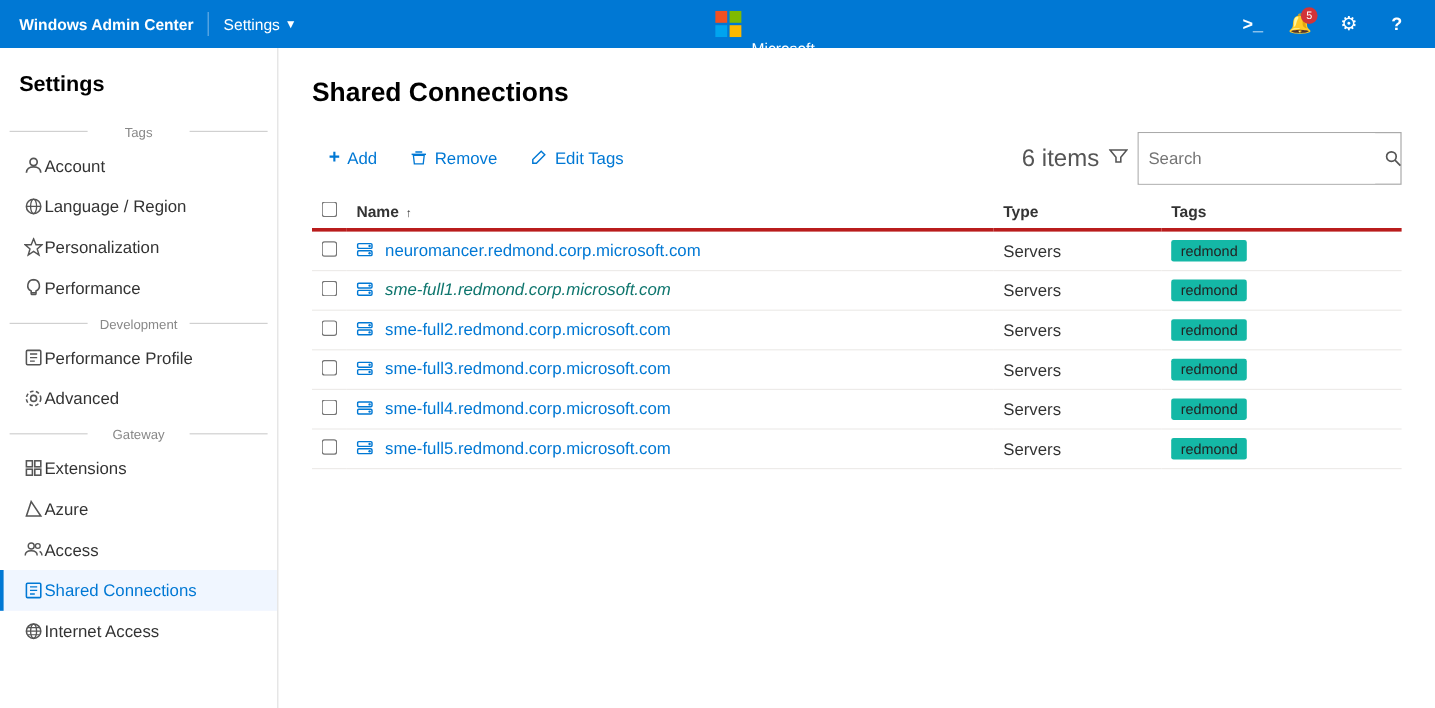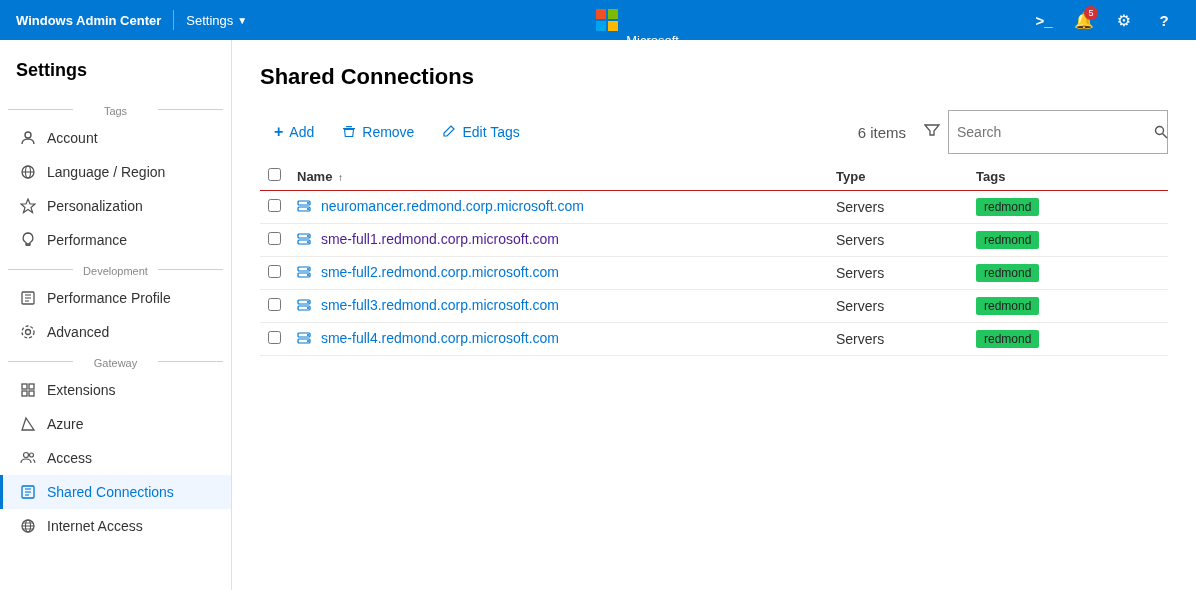--- a/index.html
+++ b/index.html
@@ -115,21 +115,20 @@
       top: 50%;
       width: 28%;
       height: 1px;
       background: #d0d0d0;
     }
     .sidebar-section-label::before { left: 8px; }
     .sidebar-section-label::after { right: 8px; }
     .sidebar-item {
       display: flex;
       align-items: center;
-      gap: 10px;
       padding: 8px 16px;
       cursor: pointer;
       color: #333;
       font-size: 14px;
       border-left: 3px solid transparent;
       text-decoration: none;
     }
     .sidebar-item.active {
       color: #0078d4;
       border-left: 3px solid #0078d4;
@@ -171,23 +170,22 @@
       gap: 6px;
       padding: 6px 14px;
       background: none;
       border: none;
       cursor: pointer;
       font-size: 14px;
       color: #0078d4;
     }
     .toolbar-spacer { flex: 1; }
     .items-count {
-      font-size: 15px;
+      font-size: 20px;
       color: #555;
-      margin-right: 10px;
       white-space: nowrap;
     }
     .filter-btn {
       background: none;
       border: none;
       cursor: pointer;
       font-size: 16px;
       color: #555;
       padding: 4px 8px;
     }
@@ -222,35 +220,35 @@
     .conn-table {
       width: 100%;
       border-collapse: collapse;
     }
     .conn-table th {
       text-align: left;
       font-size: 13px;
       font-weight: 600;
       color: #333;
       padding: 6px 8px;
-      border-bottom: 1px solid #b91c1c;
+      border-bottom: 3px solid #b91c1c;
     }
     .conn-table td {
       padding: 7px 8px;
       font-size: 14px;
       border-bottom: 1px solid #edebe9;
       vertical-align: middle;
     }
     .col-check { width: 28px; }
     .col-name { }
     .col-type { width: 140px; }
     .col-tags { width: 200px; }
     .tag-badge {
       display: inline-block;
-      background: #22c55e;
+      background: #14b8a6;
       color: #222;
       font-size: 12px;
       padding: 2px 8px;
       border-radius: 2px;
     }
     .sort-arrow { font-size: 10px; margin-left: 2px; }
     input[type="checkbox"] { cursor: pointer; }
   </style>
 </head>
 <body>
@@ -495,21 +493,21 @@
             <td><input type="checkbox" style=""></td>
             <td>
     <span style="display:inline-block;vertical-align:middle;margin-right:6px;">
       <svg width="14" height="14" viewBox="0 0 14 14">
                   <rect x="1" y="2" width="12" height="4" rx="1" fill="none" stroke="#0078d4" stroke-width="1.2"></rect>
                   <rect x="1" y="8" width="12" height="4" rx="1" fill="none" stroke="#0078d4" stroke-width="1.2"></rect>
                   <circle cx="11" cy="4" r="1" fill="#0078d4"></circle>
                   <circle cx="11" cy="10" r="1" fill="#0078d4"></circle>
                 </svg>
     </span>
-    <span style="color:#4c1d95;cursor:pointer;">sme-full1.redmond.corp.microsoft.com</span>
+    <span style="color:#0f766e;cursor:pointer;font-style:italic;">sme-full1.redmond.corp.microsoft.com</span>
   </td>
             <td>Servers</td>
             <td><span class="tag-badge">redmond</span></td>
           </tr>
           <tr>
             <td><input type="checkbox" style=""></td>
             <td>
     <span style="display:inline-block;vertical-align:middle;margin-right:6px;">
       <svg width="14" height="14" viewBox="0 0 14 14">
                   <rect x="1" y="2" width="12" height="4" rx="1" fill="none" stroke="#0078d4" stroke-width="1.2"></rect>
@@ -548,16 +546,32 @@
                   <rect x="1" y="8" width="12" height="4" rx="1" fill="none" stroke="#0078d4" stroke-width="1.2"></rect>
                   <circle cx="11" cy="4" r="1" fill="#0078d4"></circle>
                   <circle cx="11" cy="10" r="1" fill="#0078d4"></circle>
                 </svg>
     </span>
     <span style="color:#0078d4;cursor:pointer;margin-top:40px;">sme-full4.redmond.corp.microsoft.com</span>
   </td>
             <td>Servers</td>
             <td><span class="tag-badge">redmond</span></td>
           </tr>
+          <tr>
+            <td><input type="checkbox" style=""></td>
+            <td>
+    <span style="display:inline-block;vertical-align:middle;margin-right:6px;">
+      <svg width="14" height="14" viewBox="0 0 14 14">
+                  <rect x="1" y="2" width="12" height="4" rx="1" fill="none" stroke="#0078d4" stroke-width="1.2"></rect>
+                  <rect x="1" y="8" width="12" height="4" rx="1" fill="none" stroke="#0078d4" stroke-width="1.2"></rect>
+                  <circle cx="11" cy="4" r="1" fill="#0078d4"></circle>
+                  <circle cx="11" cy="10" r="1" fill="#0078d4"></circle>
+                </svg>
+    </span>
+    <span style="color:#0078d4;cursor:pointer;">sme-full5.redmond.corp.microsoft.com</span>
+  </td>
+            <td>Servers</td>
+            <td><span class="tag-badge">redmond</span></td>
+          </tr>
         </tbody>
     </table>
   </main>
 </div>
 
 </body></html>

